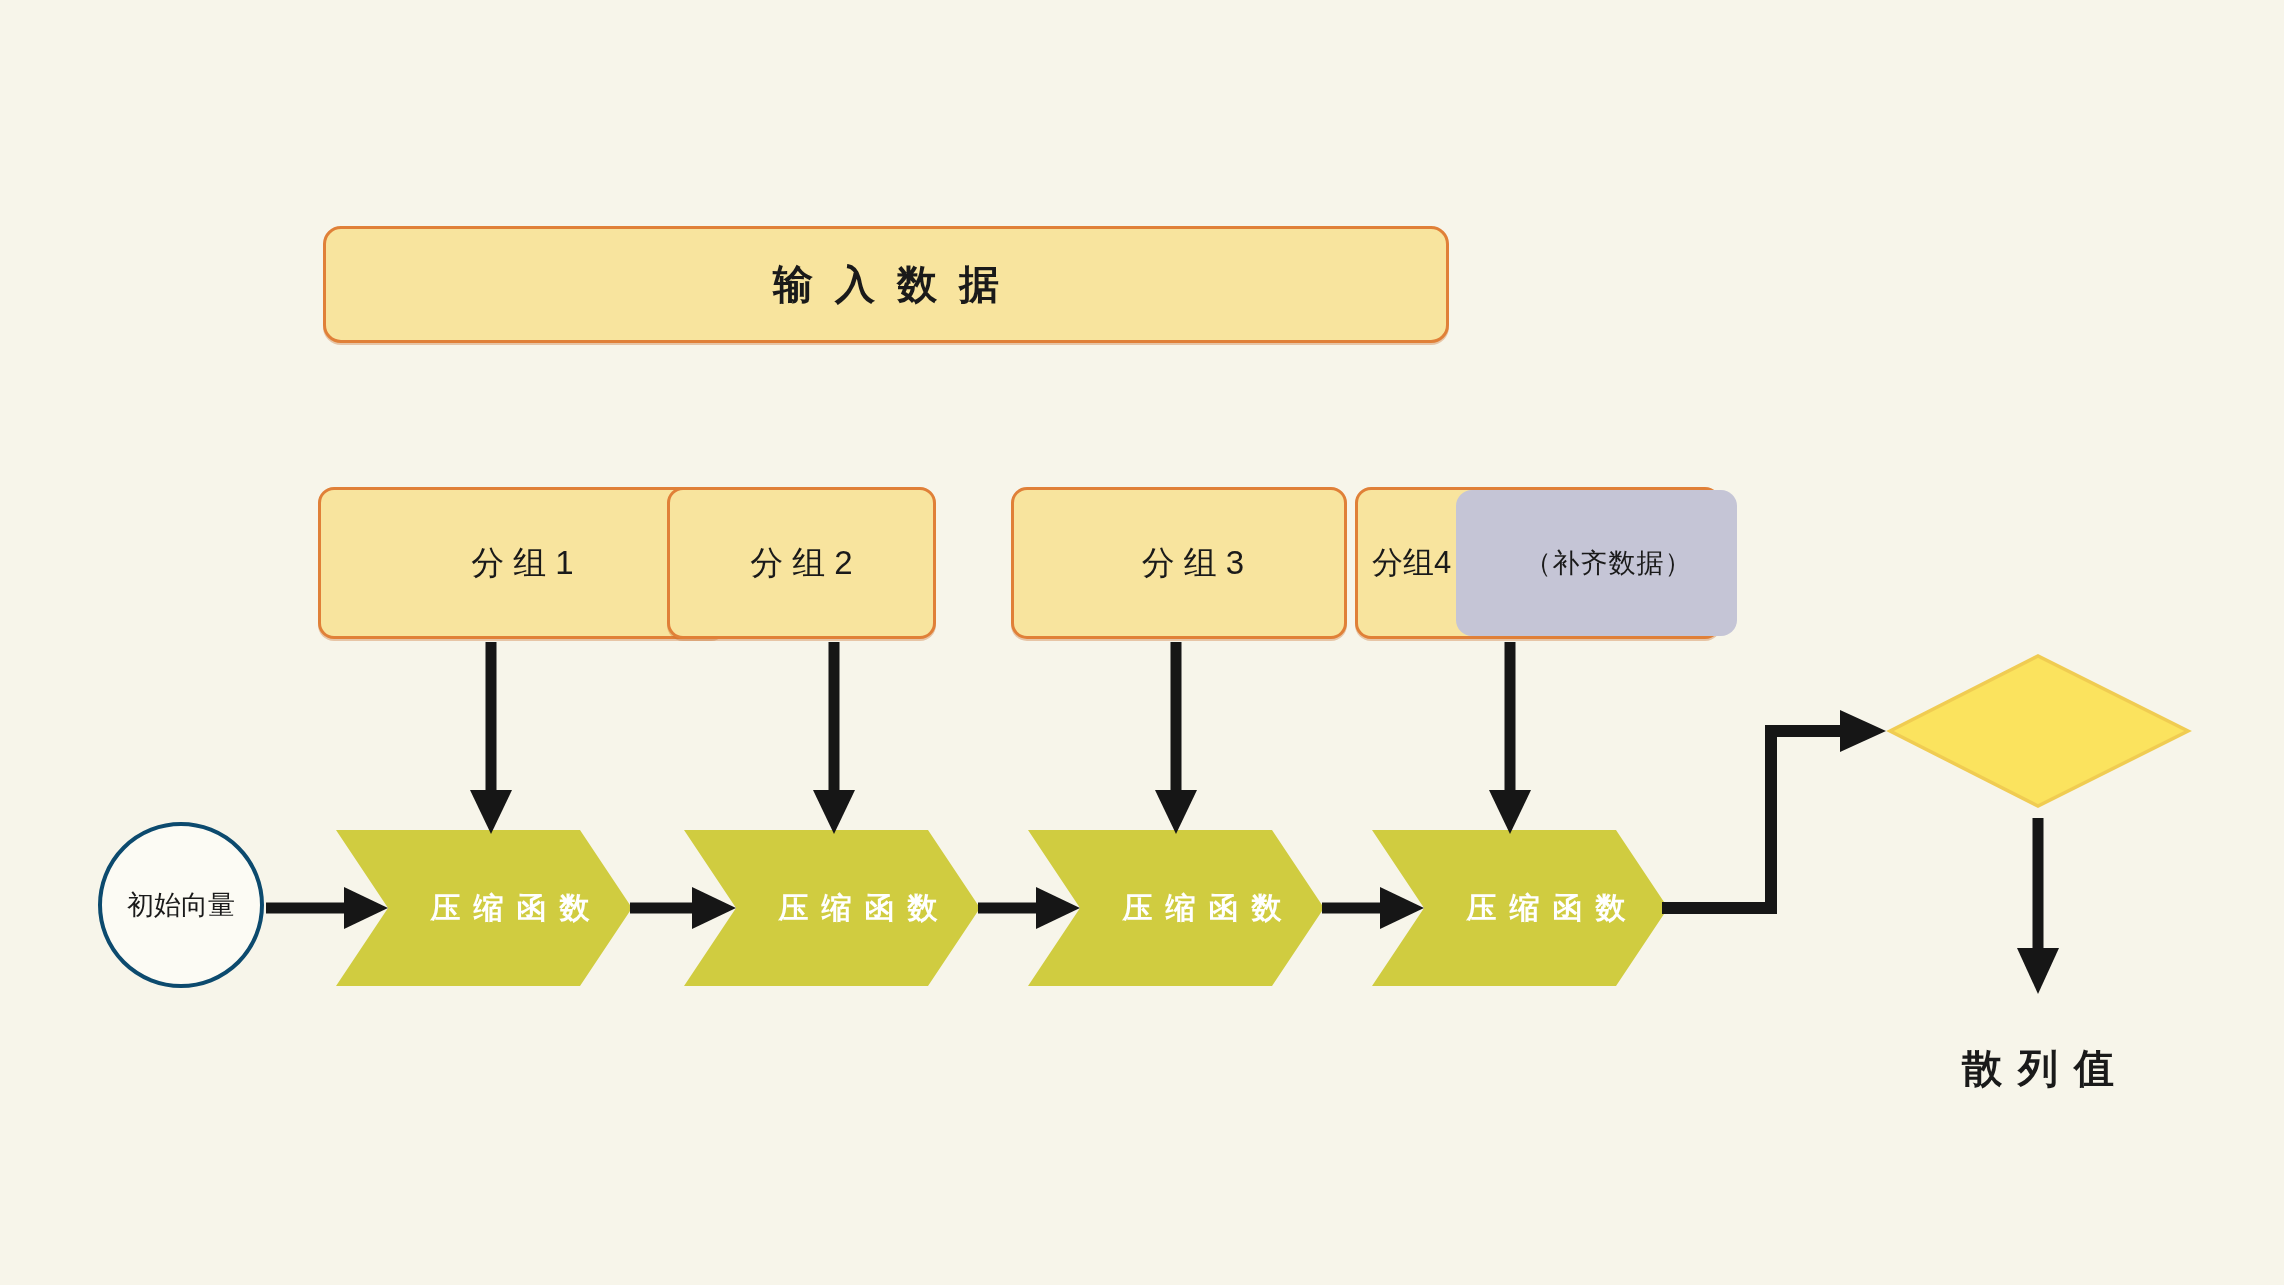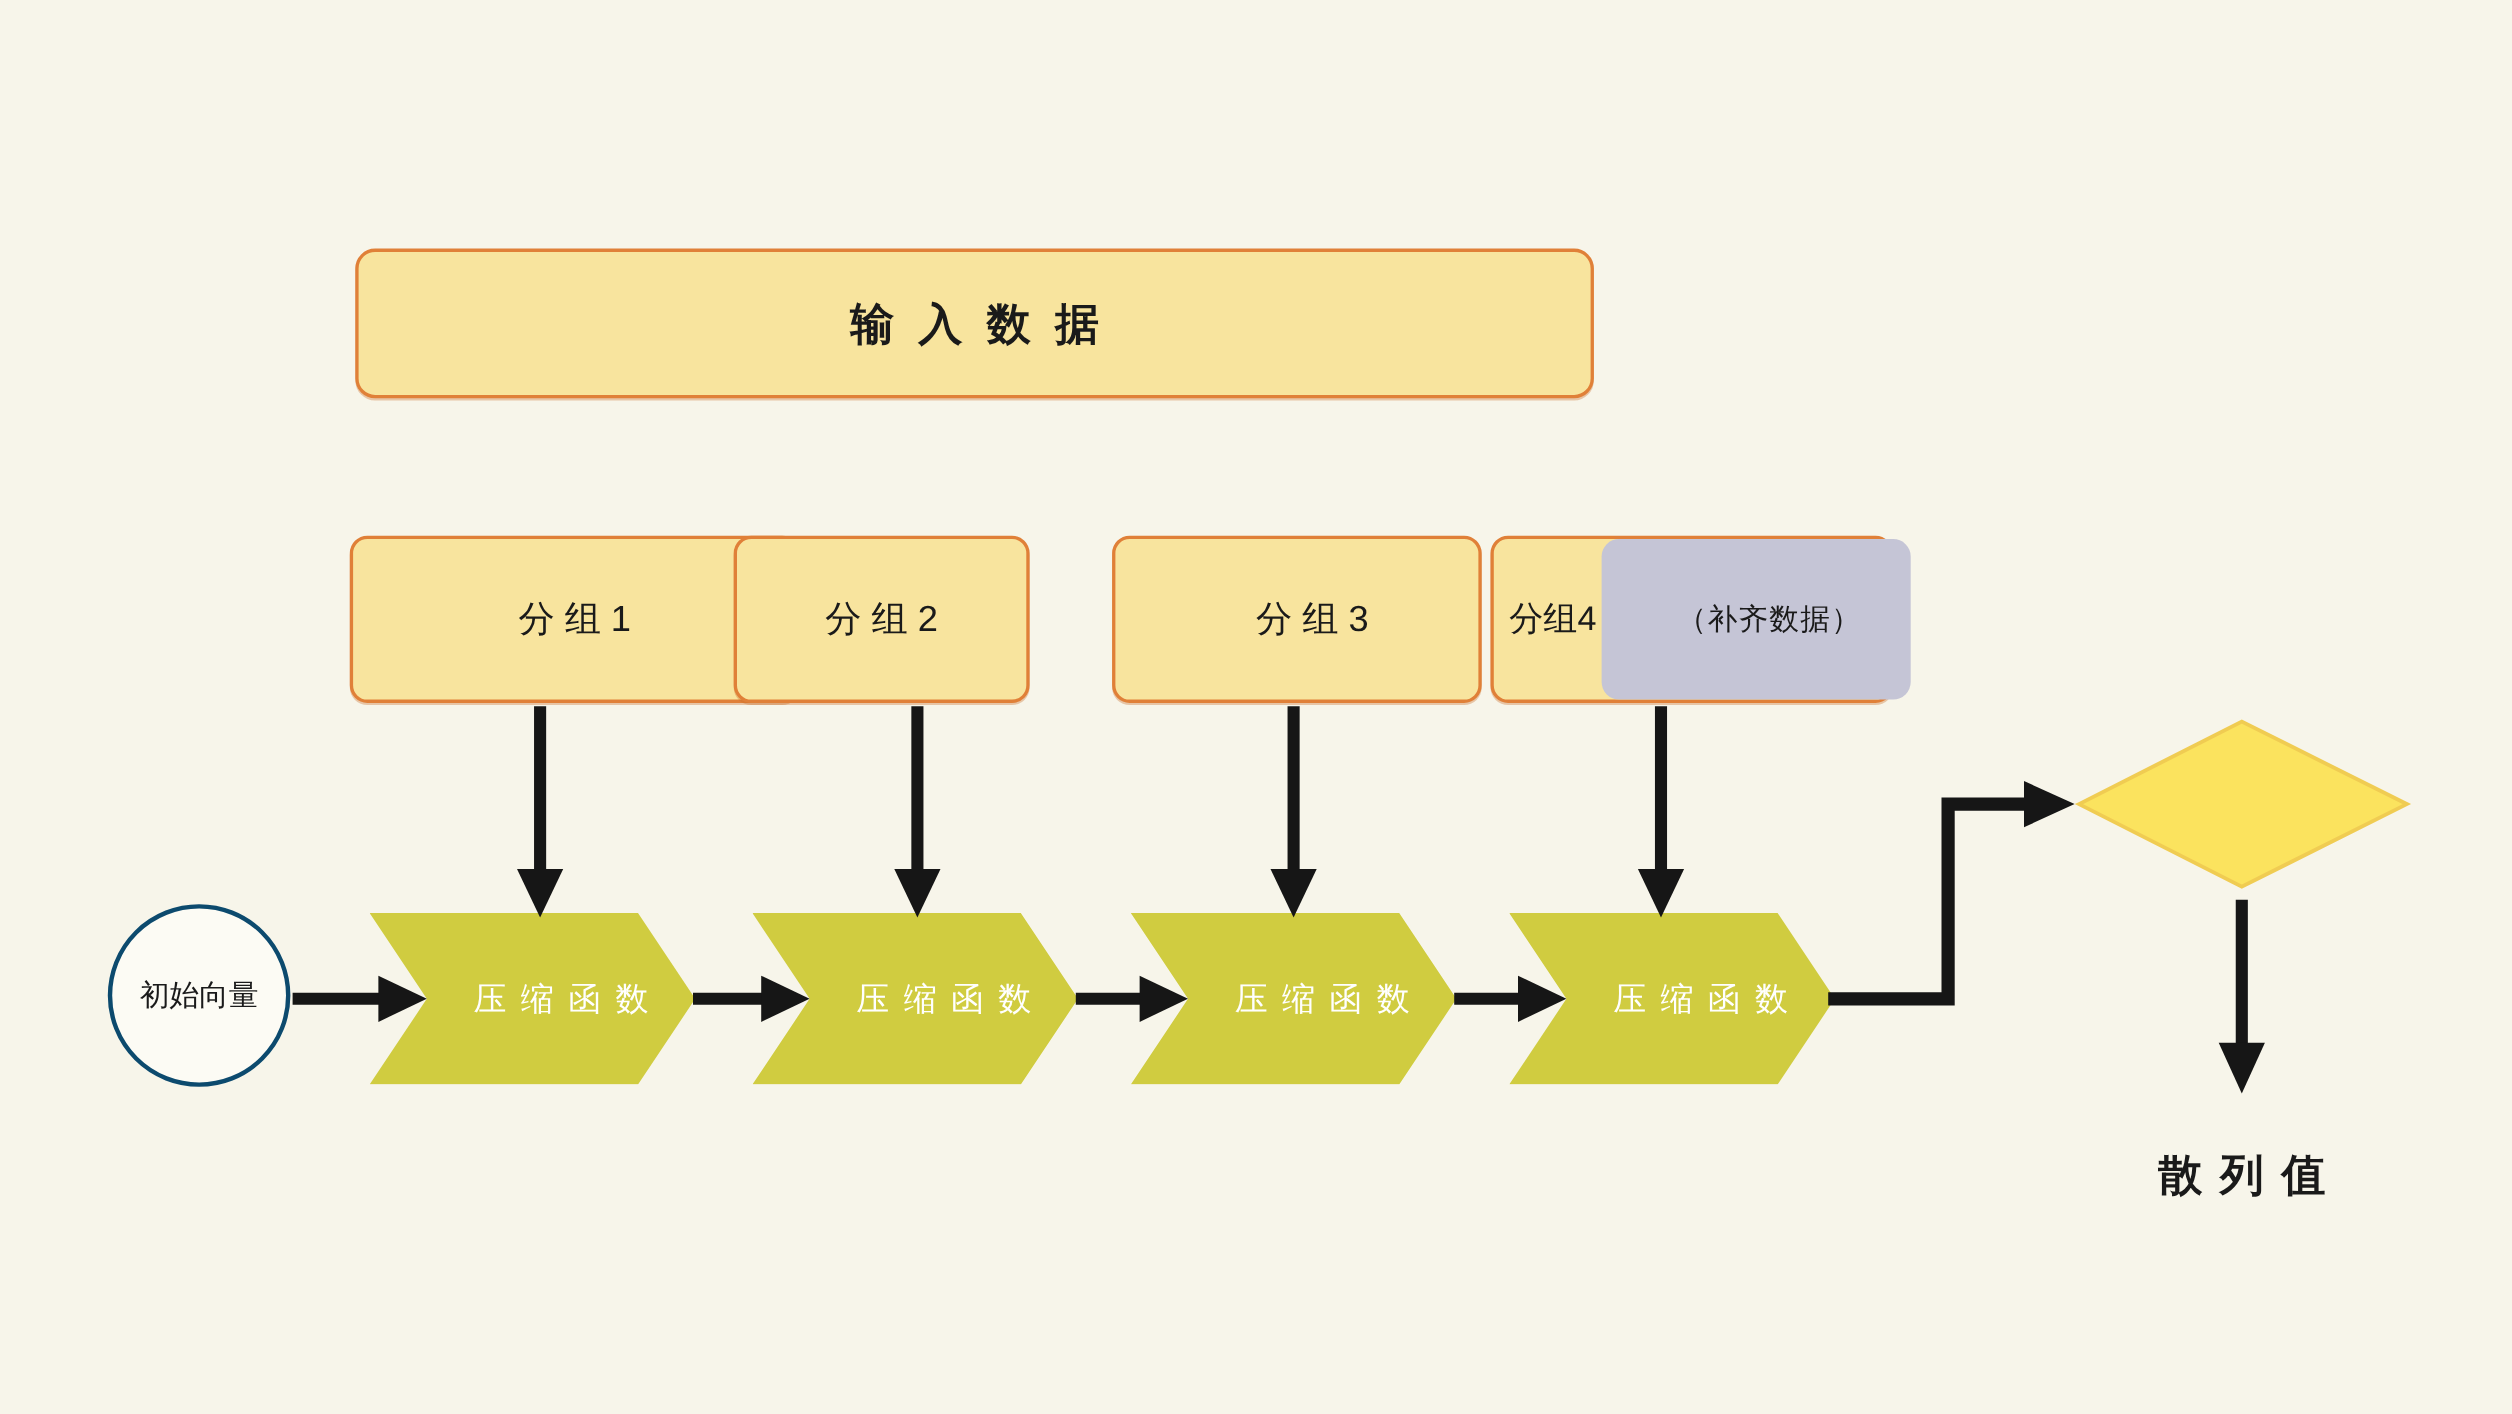--- a/index.html
+++ b/index.html
@@ -15,21 +15,21 @@
   .flexc { display: flex; align-items: center; justify-content: center; }
 
   
   .ybox {
     background: #F8E49E;
     border: 3px solid #E08038;
     border-radius: 18px;
     box-shadow: 0 2px 0 rgba(200,110,40,.35);
   }
 
-  #input-box  { left: 323px; top: 226px; width: 1126px; height: 136px; }
+  #input-box  { left: 323px; top: 226px; width: 1126px; height: 117px; }
   #input-box .lbl { font-size: 40px; font-weight: 600; letter-spacing: 22px; margin-right: -22px; }
 
   .grow { top: 487px; height: 152px; border-radius: 16px; }
   #group1 { left: 318px;  width: 409px; }
   #group2 { left: 667px;  width: 269px; }
   #group3 { left: 1011px; width: 336px; padding-left: 28px; }
   #group4 { left: 1355px; width: 366px; justify-content: flex-start; padding-left: 14px; }
   .grow .lbl { font-size: 33px; font-weight: 500; letter-spacing: 9px; margin-right: -9px; }
   #group4 .lbl { font-size: 31px; letter-spacing: 0; margin-right: 3px; }
 
@@ -46,21 +46,21 @@
   #iv-circle .lbl { font-size: 27px; font-weight: 500; }
 
   .chevron {
     top: 830px; width: 296px; height: 156px;
     background: #D0CC40;
     clip-path: polygon(0 0, 244px 0, 296px 50%, 244px 100%, 0 100%, 52px 50%);
     padding-left: 52px;
   }
   #chev1 { left: 336px; } #chev2 { left: 684px; }
   #chev3 { left: 1028px; } #chev4 { left: 1372px; }
-  .chevron .lbl { color: #FFFFFF; font-size: 30px; font-weight: 400; letter-spacing: 13px; margin-right: -13px; }
+  .chevron .lbl { color: #FFFFFF; font-size: 30px; font-weight: 700; letter-spacing: 13px; margin-right: -13px; }
 
   #final-label { left: 1890px; top: 656px; width: 298px; height: 150px; z-index: 4; }
   #final-label .lbl { font-size: 27px; font-weight: 500; letter-spacing: 1px; }
 
   #hash-label { left: 1885px; top: 1040px; width: 306px; height: 56px; }
   #hash-label .lbl { font-size: 40px; font-weight: 600; letter-spacing: 16px; margin-right: -16px; }
 
   #wires { left: 0; top: 0; width: 2284px; height: 1285px; z-index: 5; pointer-events: none; }
   #wires .shaft { stroke: #161616; stroke-width: 11; fill: none; }
   #wires .elbow { stroke: #161616; stroke-width: 12; fill: none; stroke-linejoin: miter; }

